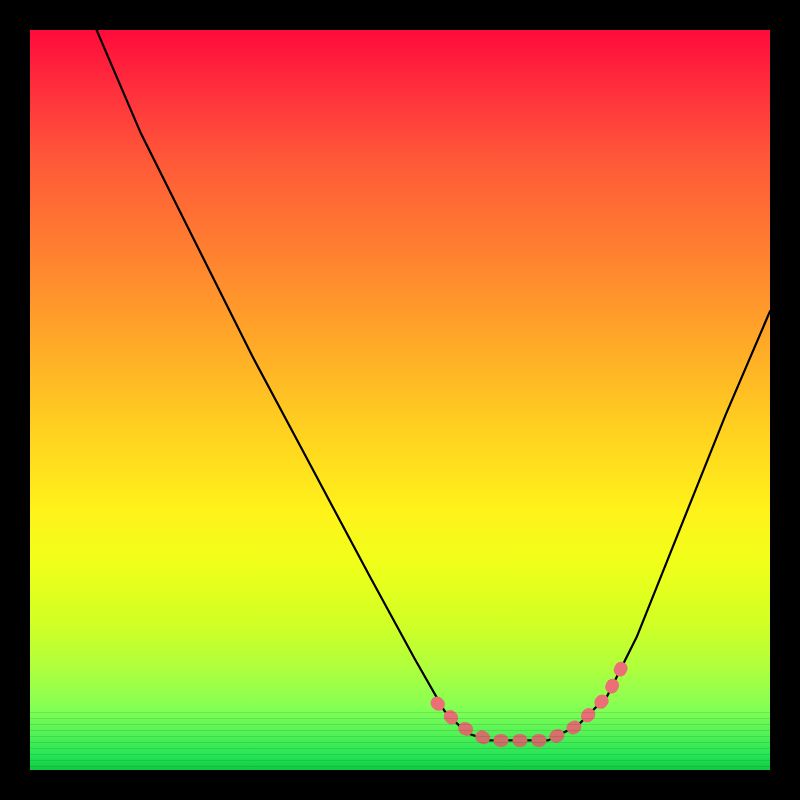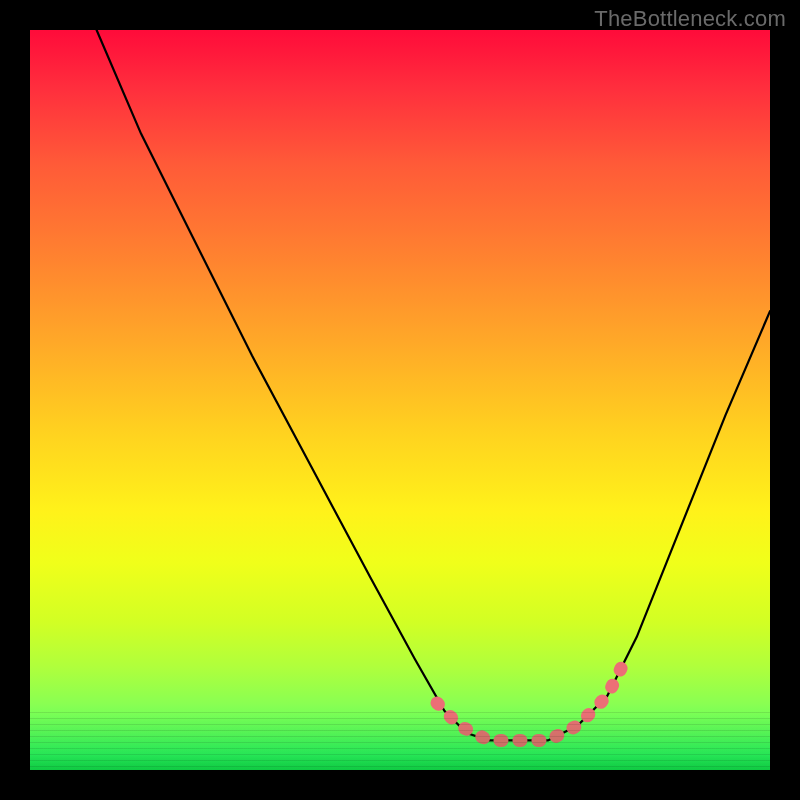--- a/index.html
+++ b/index.html
@@ -72,21 +72,20 @@
     font-size: 22px;
     font-weight: 500;
     letter-spacing: 0.2px;
   }
 </style>
 </head>
 <body>
 
 <div class="stage">
 
-  <div class="watermark">TheBottleneck.com</div>
 
   <div class="plot-area">
 
     <svg class="curve-svg" viewBox="0 0 740 740" preserveAspectRatio="none">
 
       <path d="M 66.6 0
                L 111 103.6
                L 162.8 207.2
                L 222 325.6
                L 281.2 436.6

